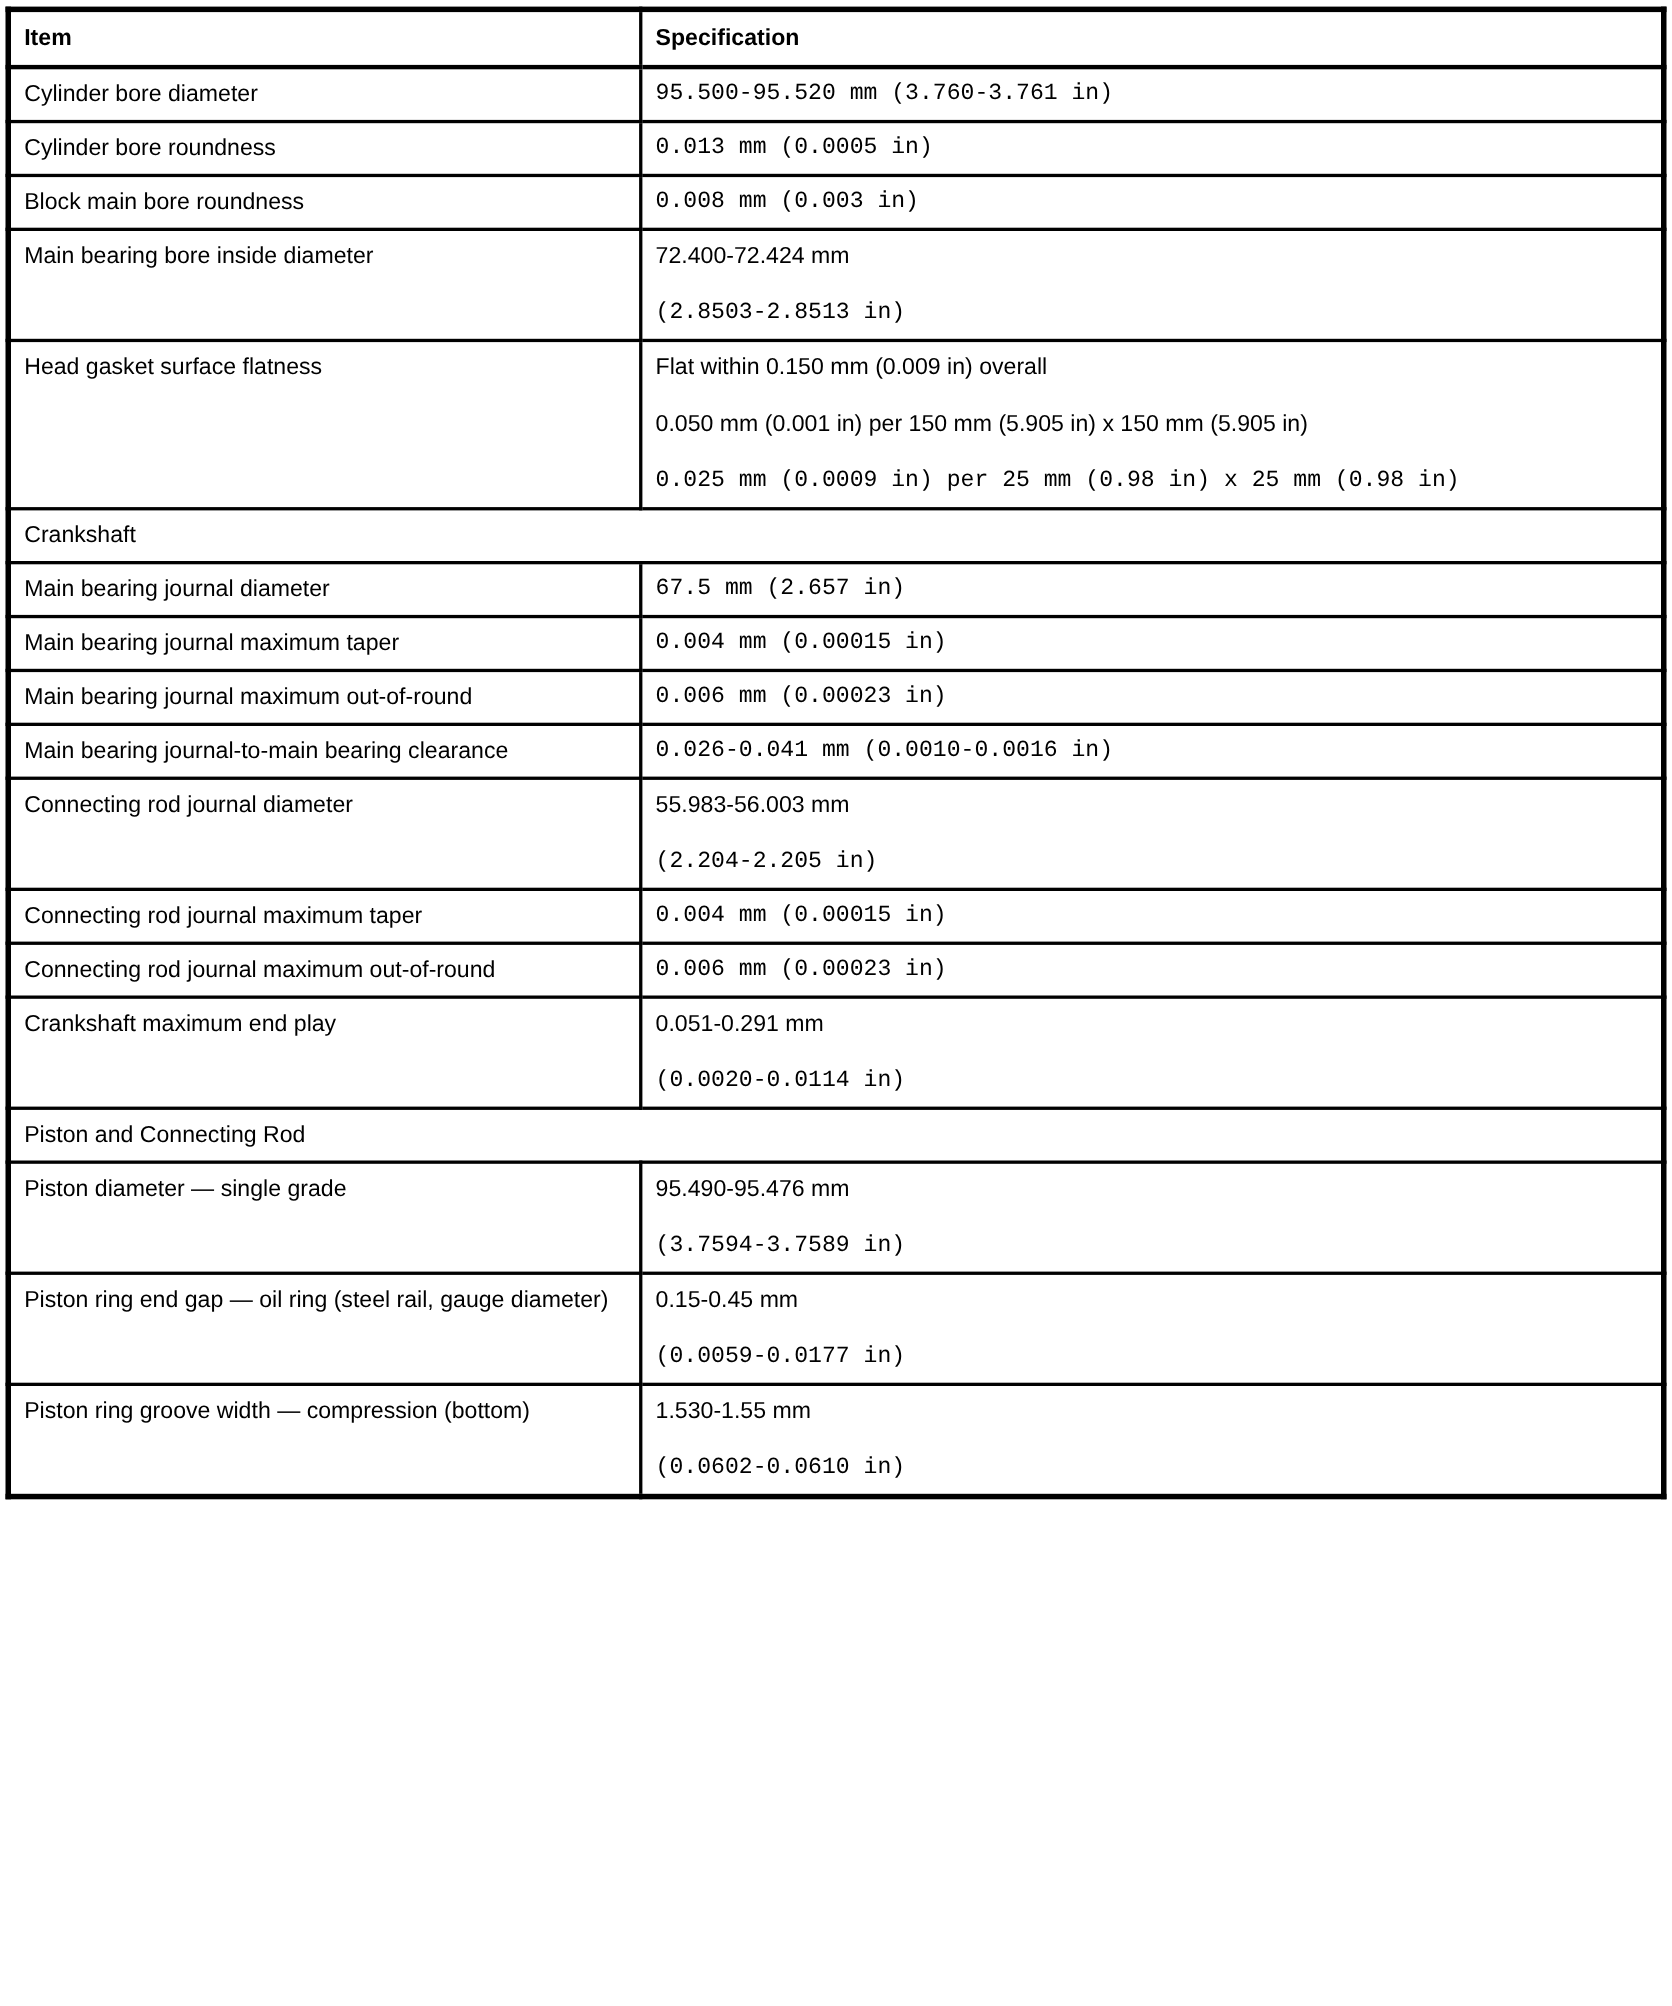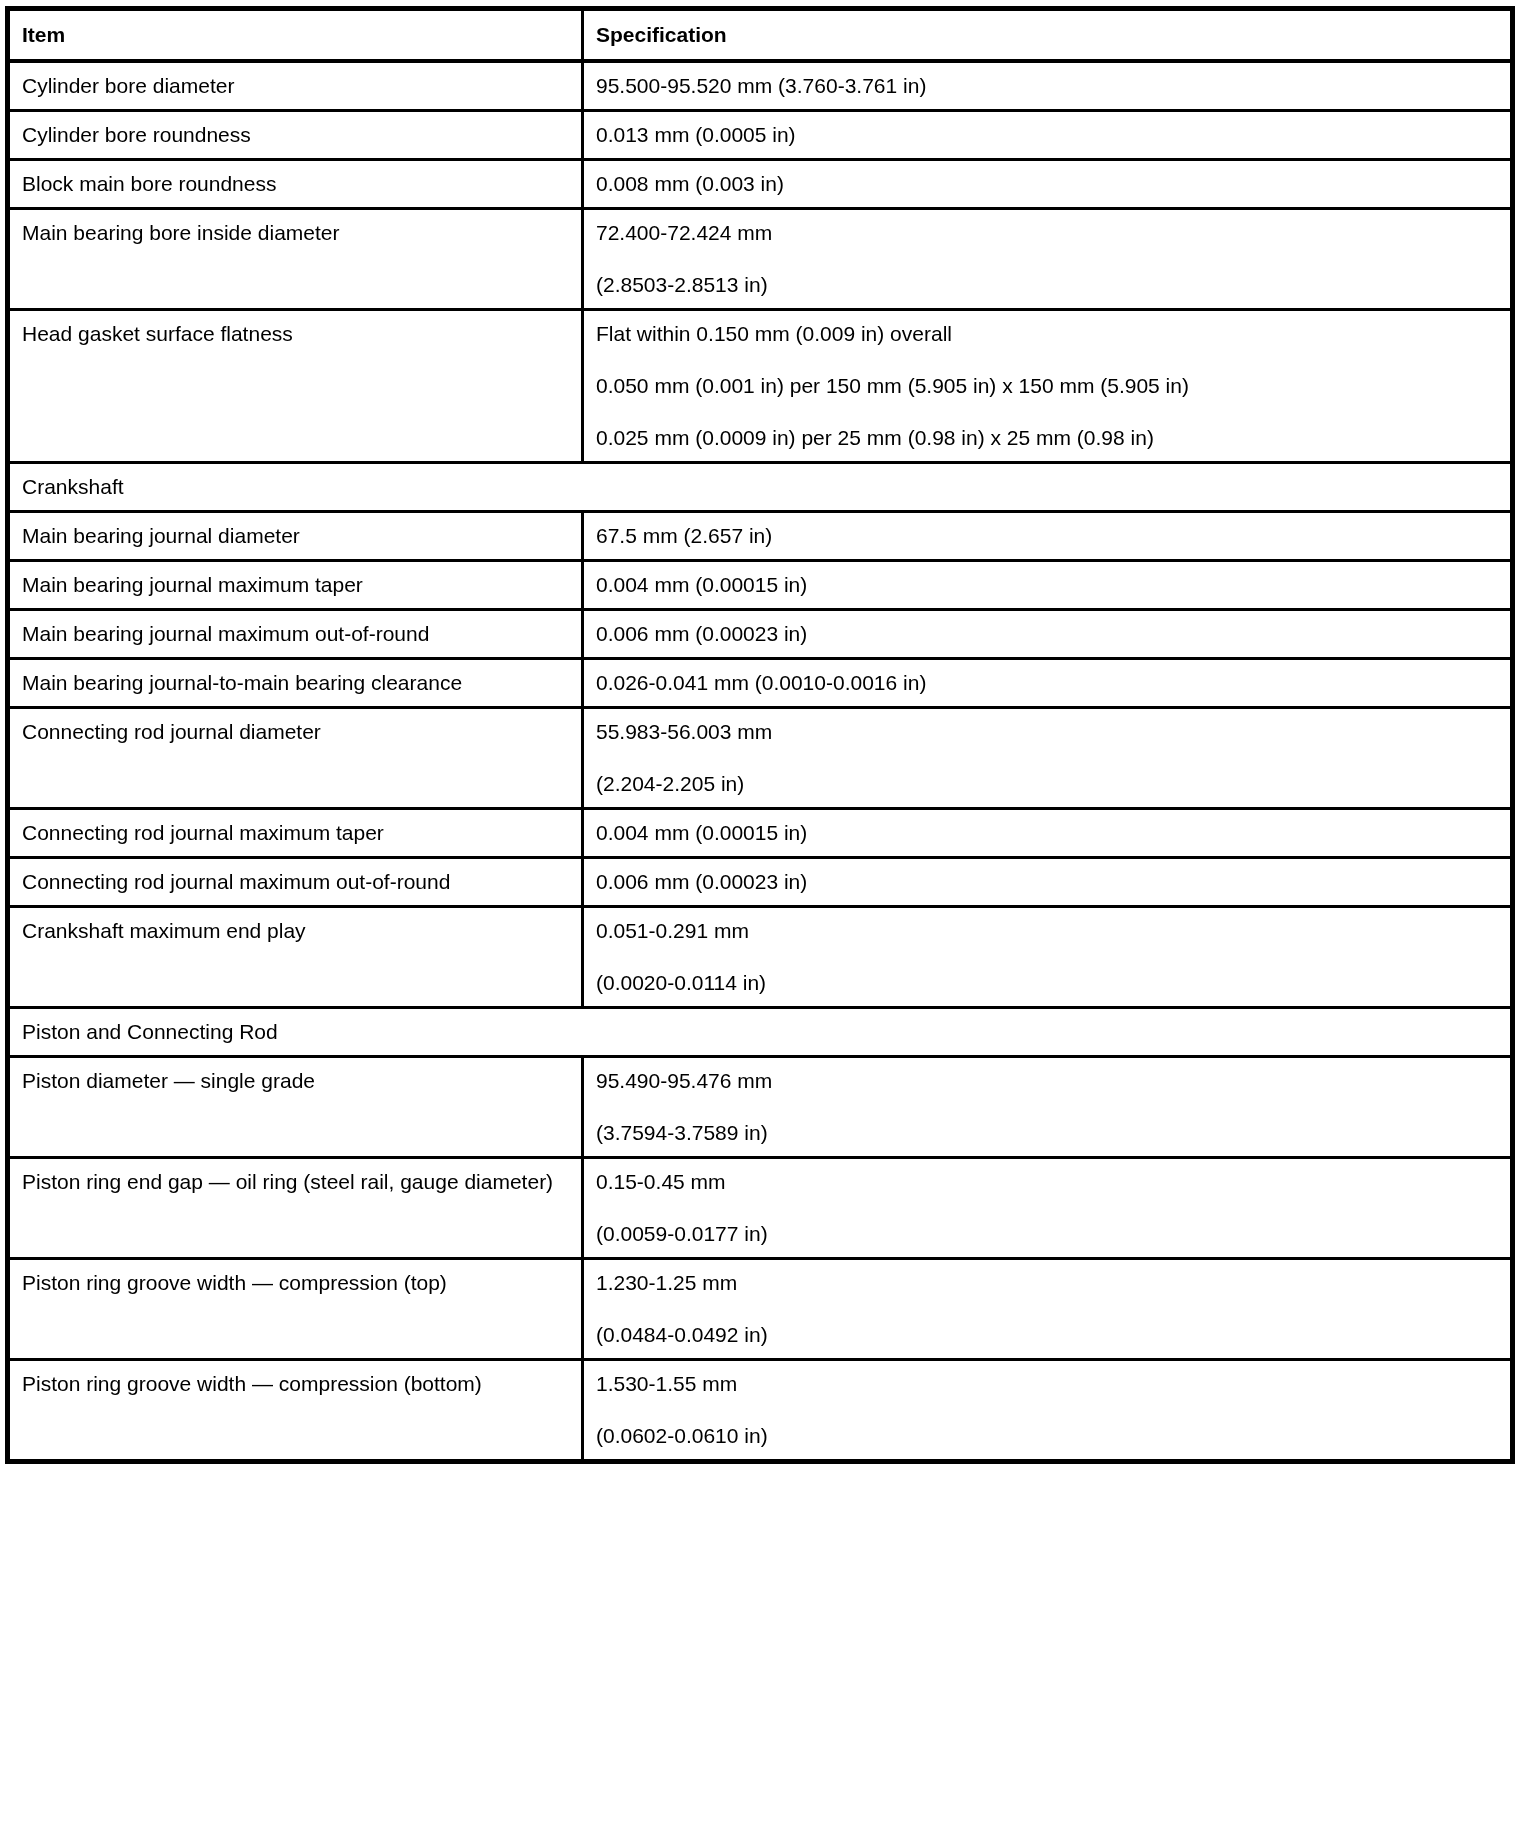--- a/index.html
+++ b/index.html
@@ -45,20 +45,21 @@
     font-weight: normal;
     padding: 9px 12px;
   }
   td.item-cell {}
   td.spec-cell {}
   .spec-line {
     margin: 0 0 24px 0;
   }
   .spec-line:last-child {
     margin-bottom: 0;
+    font-family: Liberation Mono, monospace;
   }
 </style>
 </head>
 <body>
 
 <div class="page">
   <table class="spec-table">
     <colgroup>
       <col class="col-item">
       <col class="col-spec">
@@ -168,27 +169,20 @@
           </td>
         </tr>
         <tr>
           <td class="item-cell">Piston ring end gap — oil ring (steel rail, gauge diameter)</td>
           <td class="spec-cell">
             <div class="spec-line">0.15-0.45 mm</div>
             <div class="spec-line">(0.0059-0.0177 in)</div>
           </td>
         </tr>
         <tr>
-          <td class="item-cell">Piston ring groove width — compression (top)</td>
-          <td class="spec-cell">
-            <div class="spec-line">1.230-1.25 mm</div>
-            <div class="spec-line">(0.0484-0.0492 in)</div>
-          </td>
-        </tr>
-        <tr>
           <td class="item-cell">Piston ring groove width — compression (bottom)</td>
           <td class="spec-cell">
             <div class="spec-line">1.530-1.55 mm</div>
             <div class="spec-line">(0.0602-0.0610 in)</div>
           </td>
         </tr>
       </tbody>
   </table>
 </div>
 

